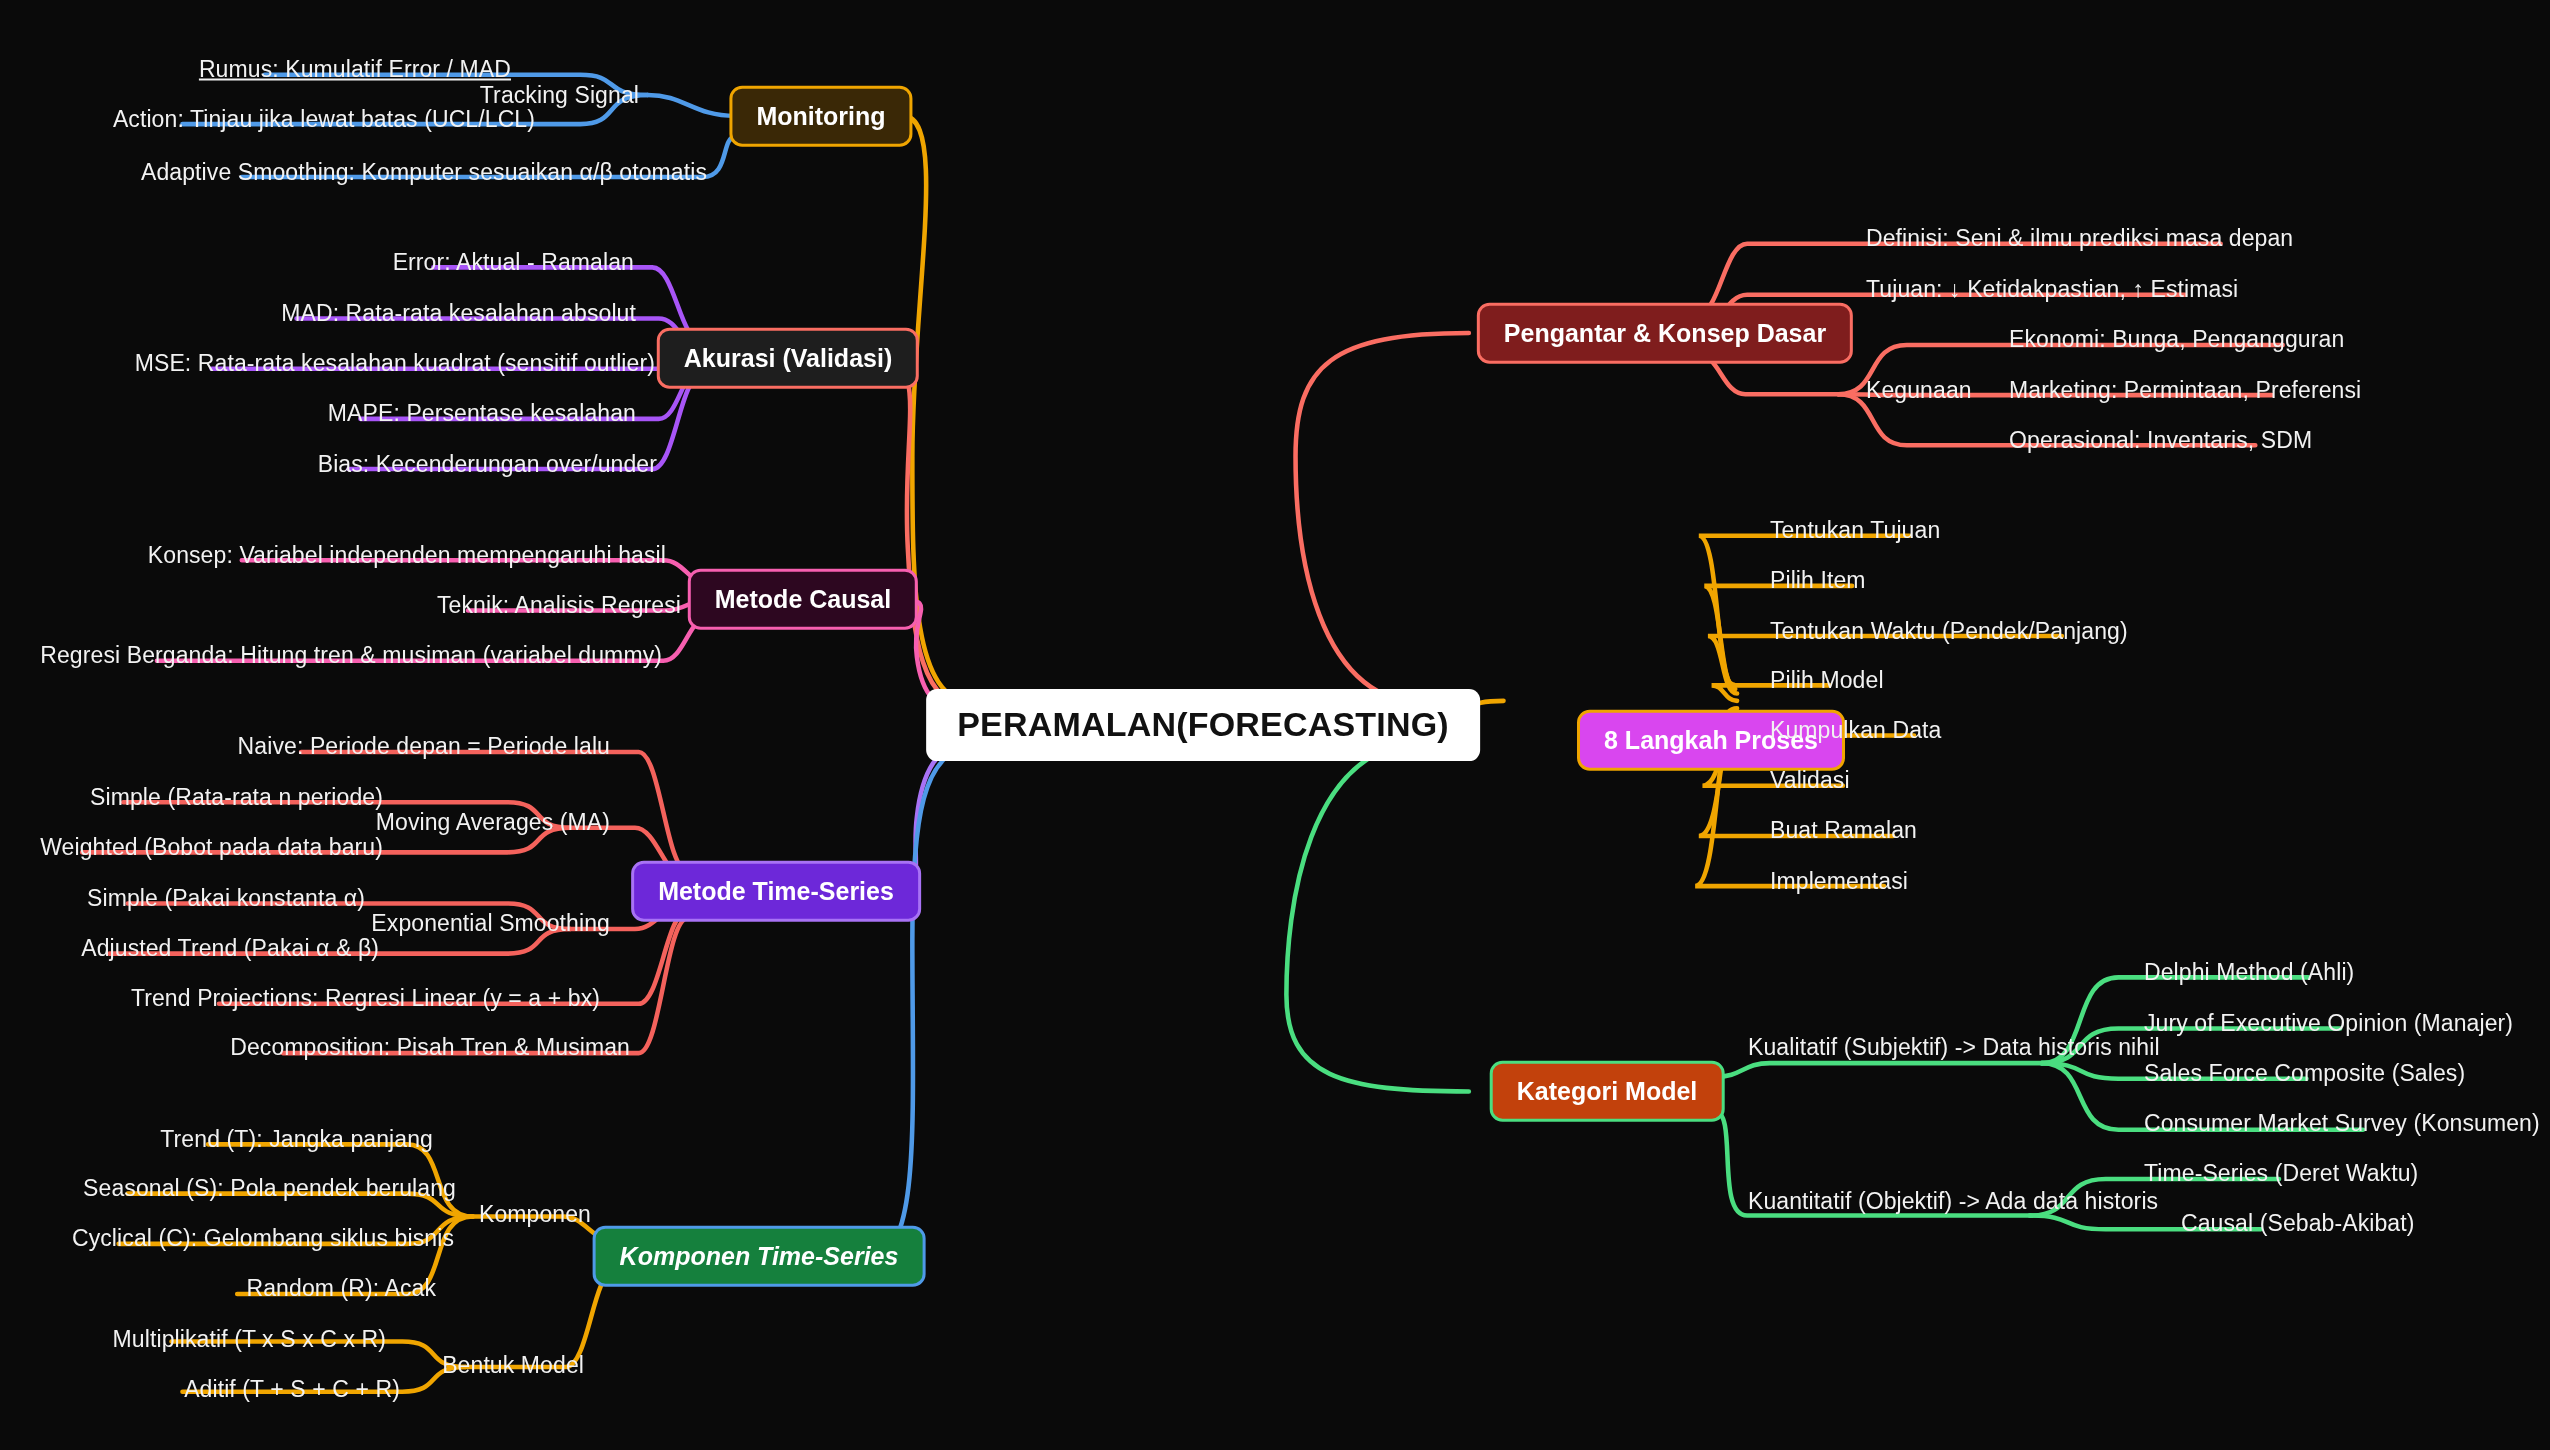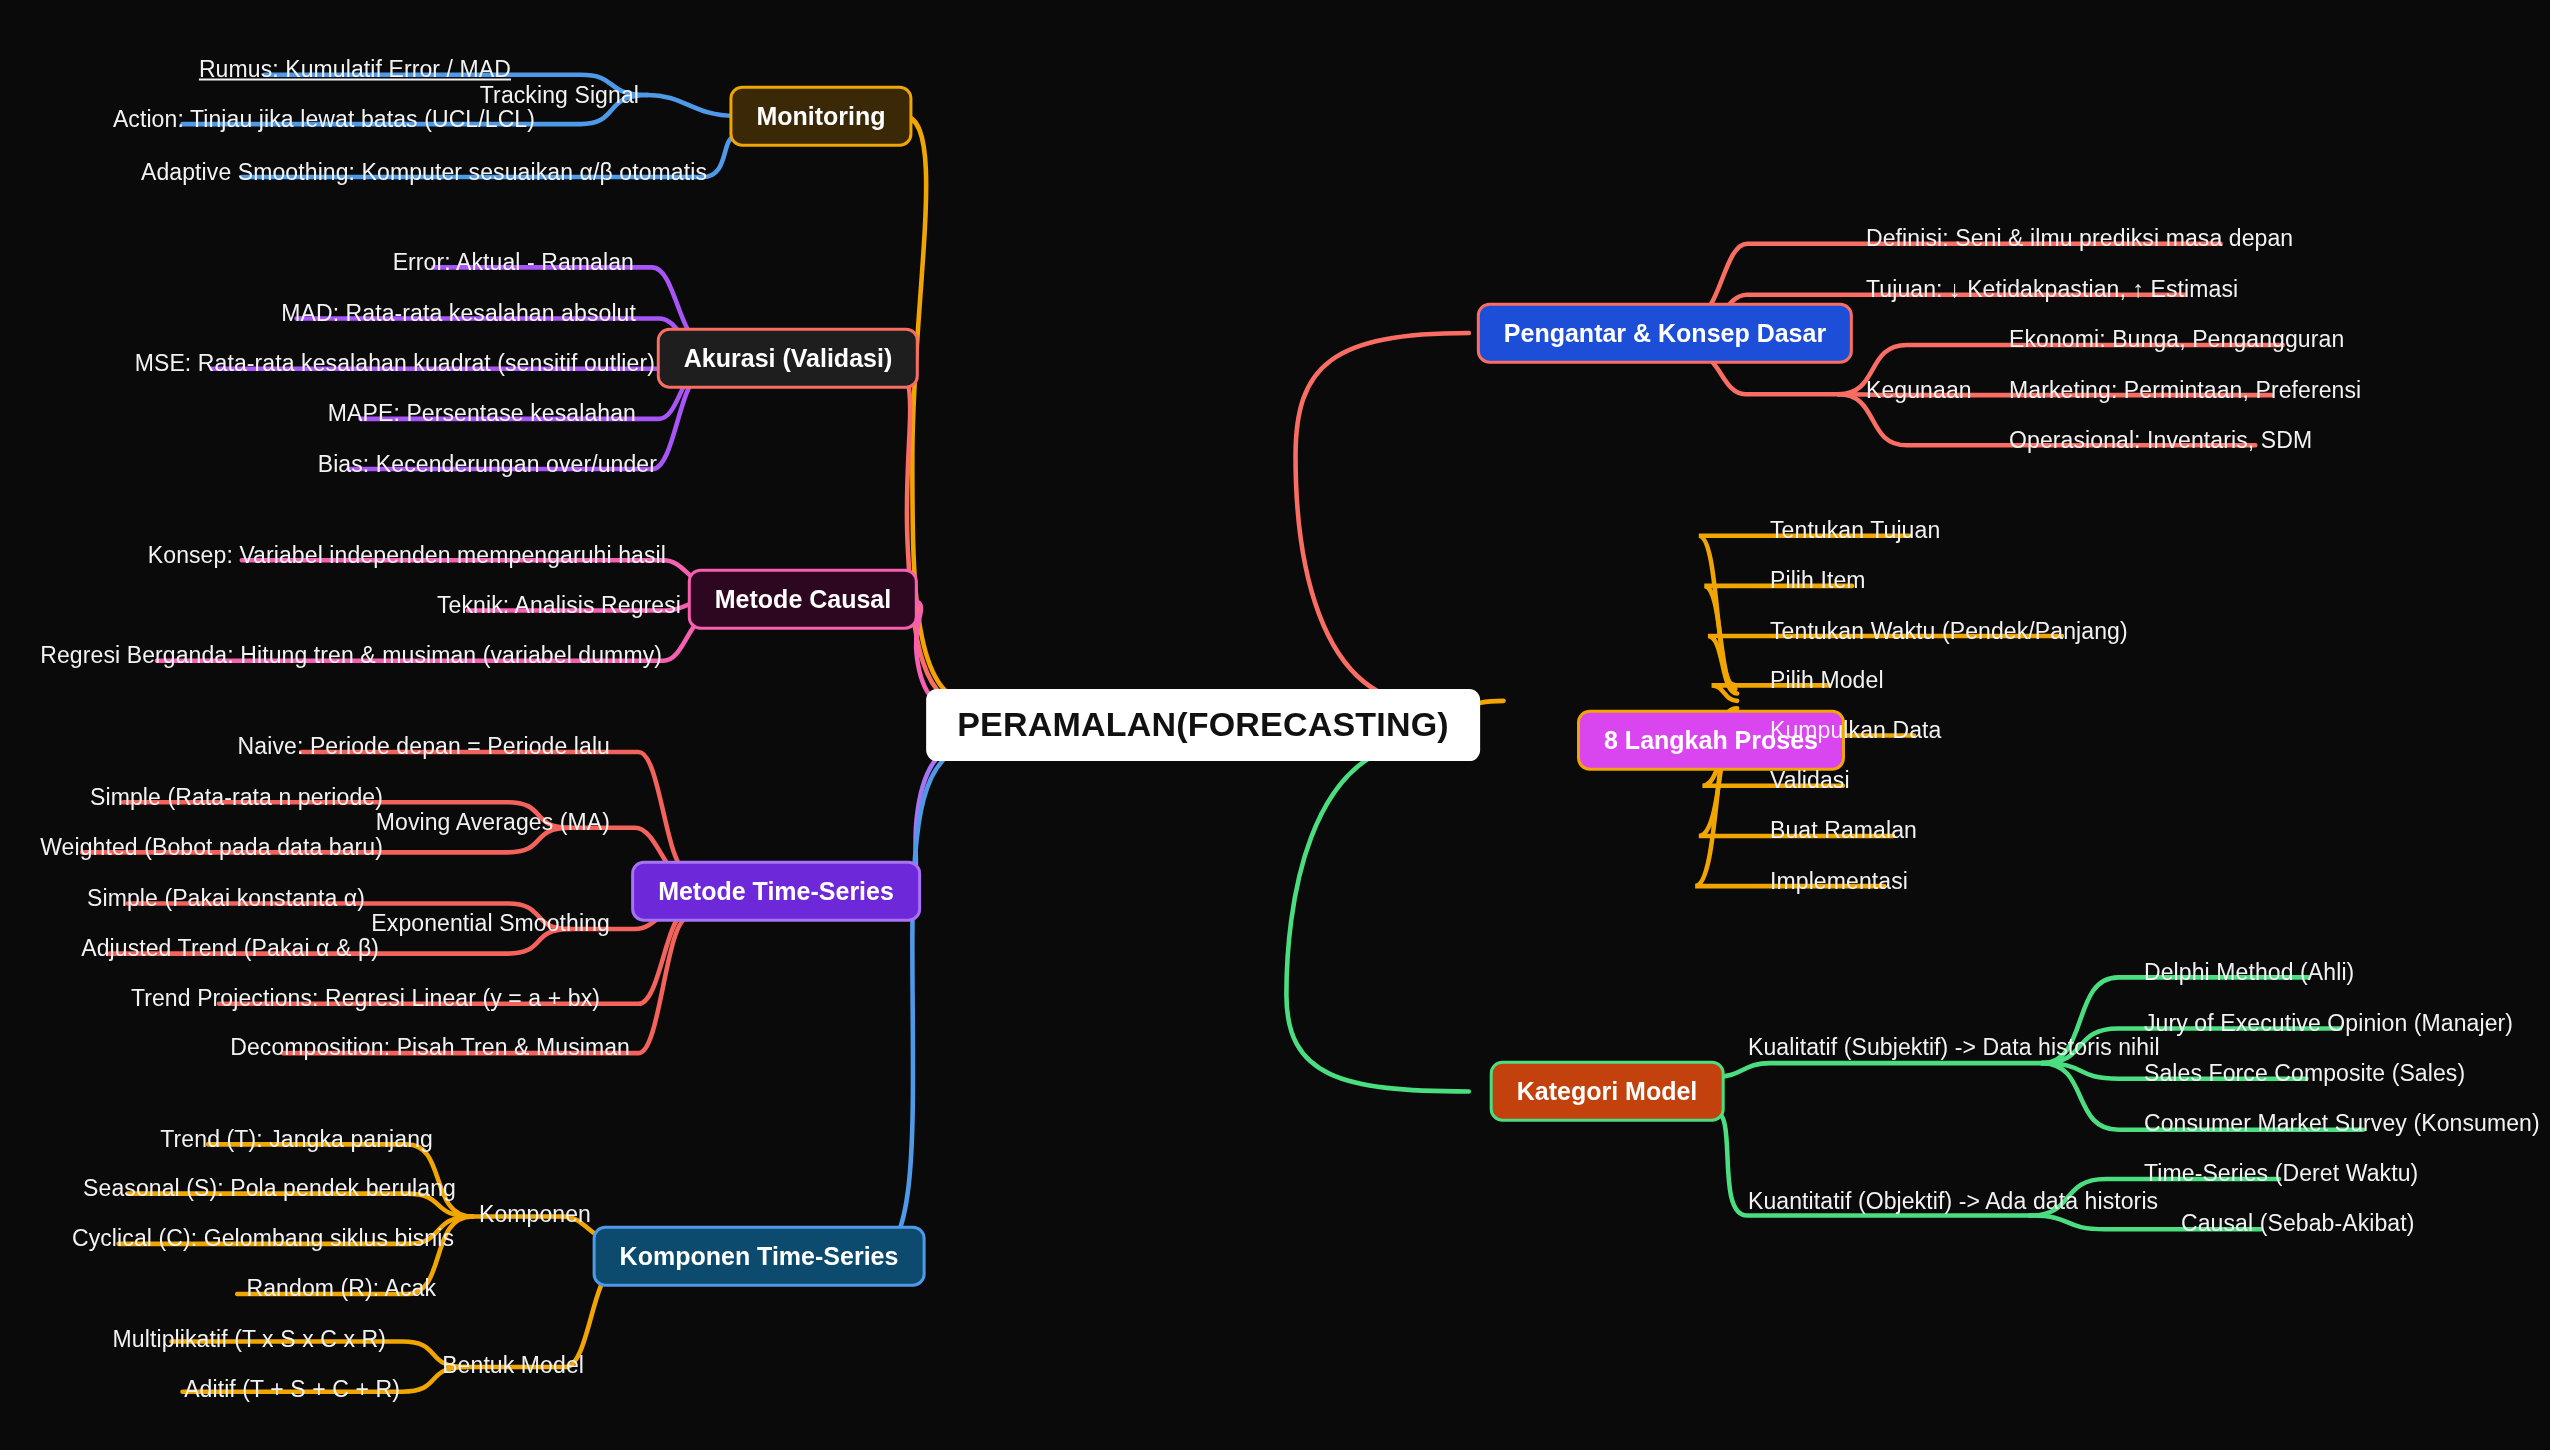--- a/index.html
+++ b/index.html
@@ -90,24 +90,24 @@
       </div>
       <div class="node branch" style="left: 788px; top: 358px; border-color: rgb(250, 109, 98); background: rgb(30, 30, 30);">
         <span>Akurasi (Validasi)</span>
       </div>
       <div class="node branch" style="left: 803px; top: 599px; border-color: rgb(247, 95, 176); background: rgb(45, 7, 32);">
         <span>Metode Causal</span>
       </div>
       <div class="node branch" style="left: 776px; top: 891px; border-color: rgb(168, 114, 245); background: #6d28d9;">
         <span>Metode Time-Series</span>
       </div>
-      <div class="node branch" style="left: 759px; top: 1256px; border-color: rgb(79, 154, 232); background: #0c4a6e;">
+      <div class="node branch" style="left: 759px; top: 1256px; border-color: rgb(79, 154, 232); background: #15803d; font-style: italic;">
         <span>Komponen Time-Series</span>
       </div>
-      <div class="node branch" style="left: 1665px; top: 333px; border-color: rgb(250, 109, 98); background: #1d4ed8; text-align: right;">
+      <div class="node branch" style="left: 1665px; top: 333px; border-color: rgb(250, 109, 98); background: #7f1d1d; text-align: right;">
         <span>Pengantar &amp; Konsep Dasar</span>
       </div>
       <div class="node branch" style="left: 1711px; top: 701px; border-color: rgb(240, 165, 0); background: #d946ef; margin-top: 39px;">
         <span>8 Langkah Proses</span>
       </div>
       <div class="node branch" style="left: 1607px; top: 1091px; border-color: rgb(74, 222, 128); background: #c2410c;">
         <span>Kategori Model</span>
       </div>
     </div>
   <div id="leaves-layer">

